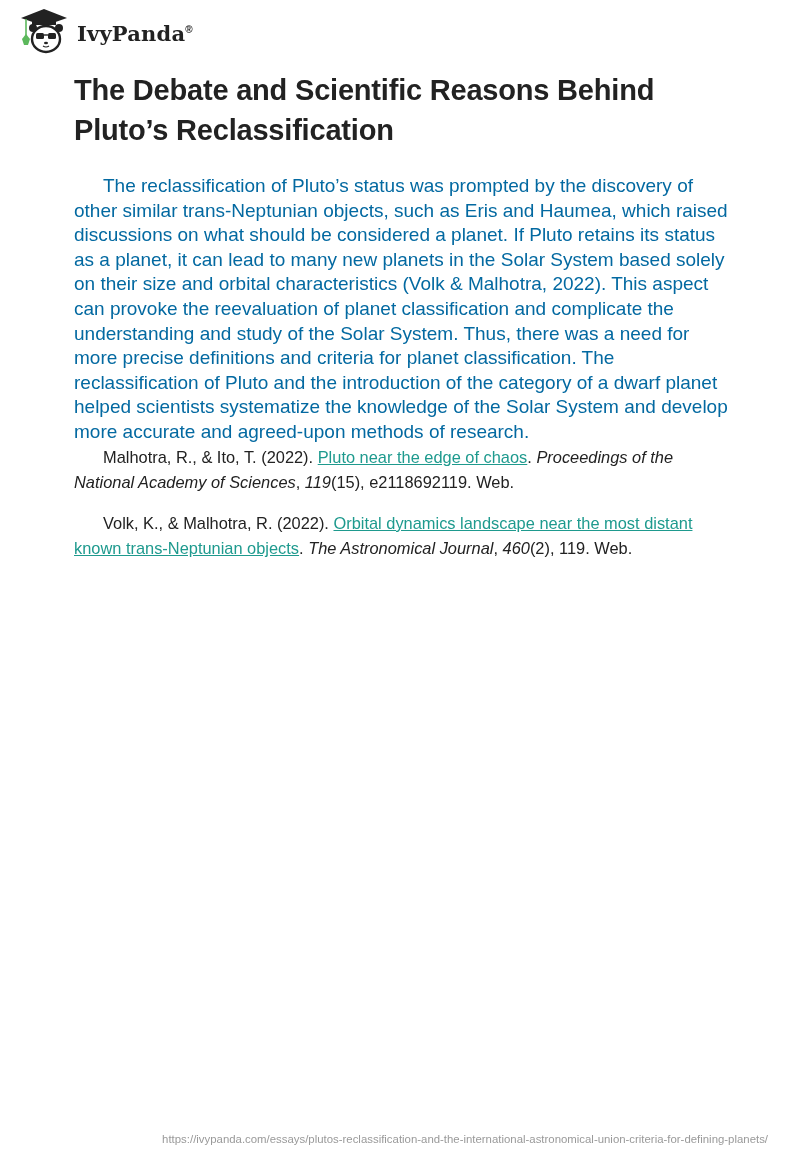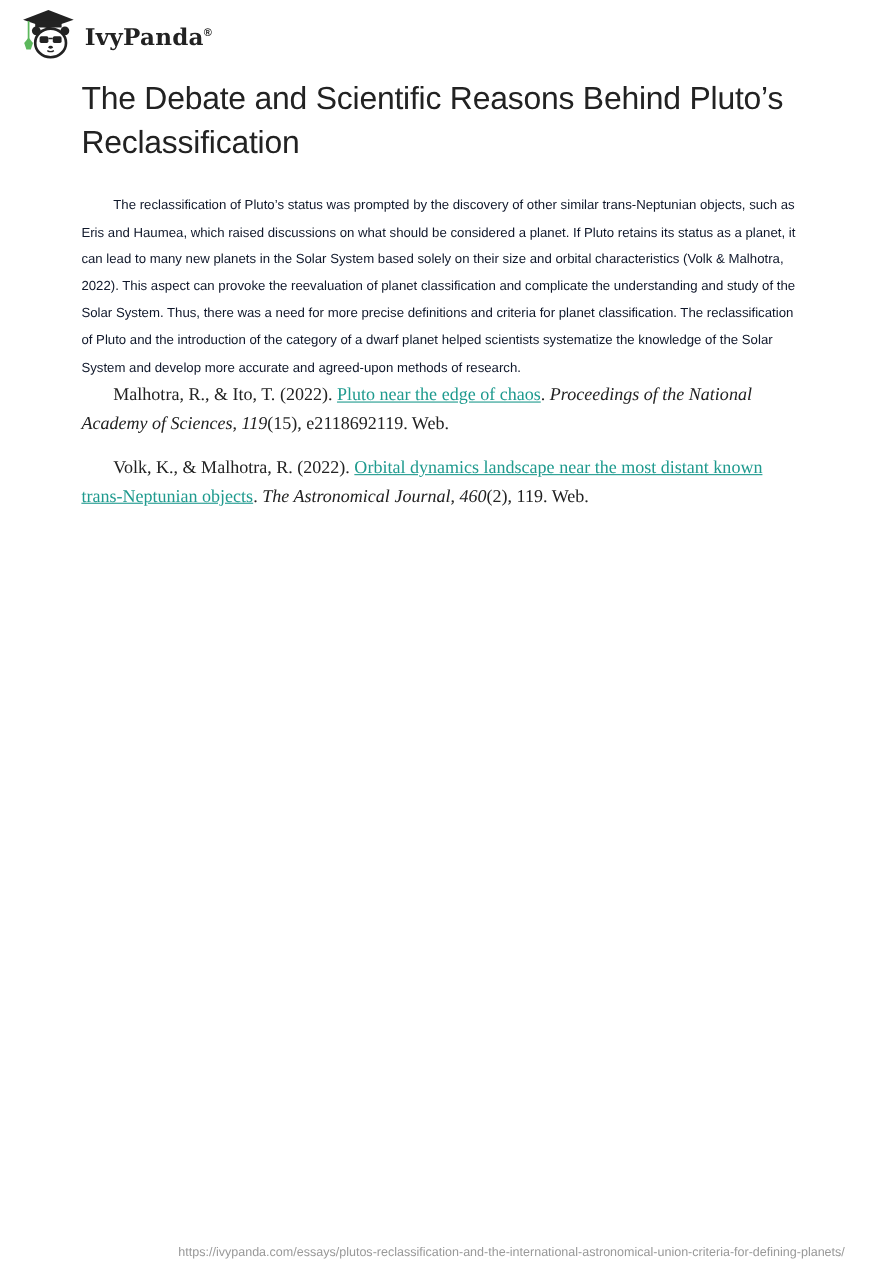--- a/index.html
+++ b/index.html
@@ -58,48 +58,47 @@
       white-space: nowrap;
     }
     .content {
       position: absolute;
       left: 74px;
       top: 70px;
       width: 660px;
     }
     h1.section-heading {
       font-size: 29px;
-      font-weight: normal;
+      font-weight: bold;
       line-height: 40px;
       margin: 0 0 24px 0;
       color: #222222;
       letter-spacing: -0.2px;
     }
     p.body-para {
-      font-size: 12px;
+      font-size: 19px;
       line-height: 24.6px;
       margin: 0;
       text-indent: 29px;
-      color: #0f172a;
+      color: #0369a1;
     }
     h2.references-heading {
       font-size: 29px;
       font-weight: bold;
       line-height: 40px;
       margin: 18px 0 18px 0;
       color: #222222;
       letter-spacing: -0.2px;
     }
     p.reference {
       font-size: 16.4px;
       line-height: 25.6px;
       margin: 0 0 15px 0;
       text-indent: 29px;
       color: #222222;
-      font-family: Liberation Serif, serif;
     }
     a.ref-link {
       color: #1e9a8e;
       text-decoration: underline;
     }
     .ital { font-style: italic; }
     .footer-url {
       position: absolute;
       right: 32px;
       top: 1133px;

